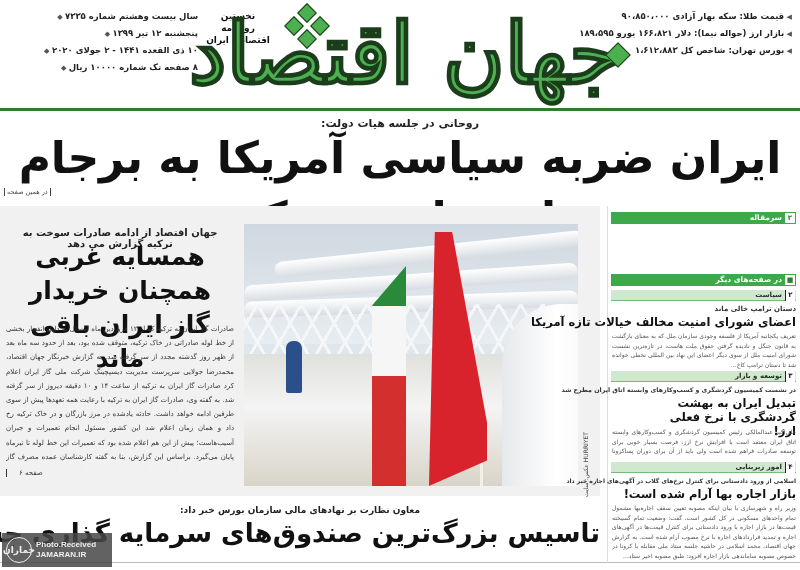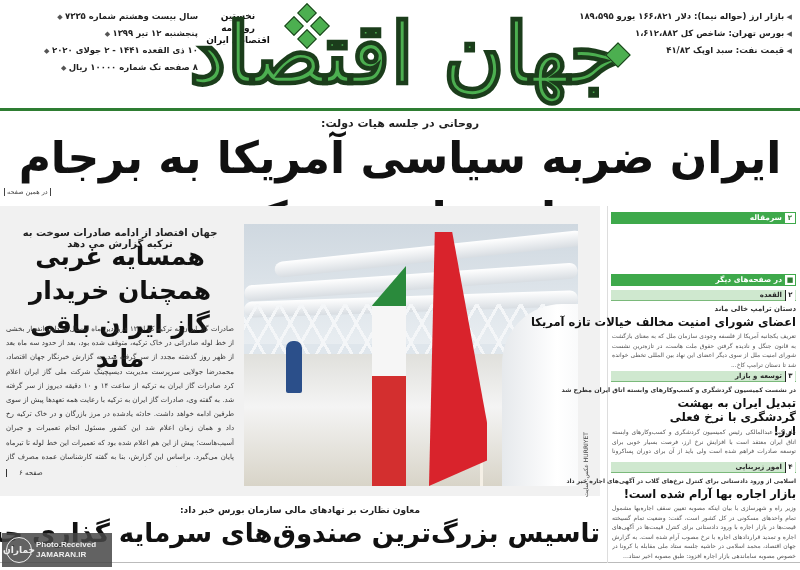--- a/index.html
+++ b/index.html
@@ -93,23 +93,23 @@
       <span style="left:15px; top:0;"></span>
       <span style="left:2px; top:13px;"></span>
       <span style="left:28px; top:13px;"></span>
       <span style="left:15px; top:26px;"></span>
     </div>
     <div class="logo-text">جهان اقتصاد</div>
     <div class="diamond-r"></div>
   </div>
 
   <div class="right-info">
+    <div>قیمت طلا: سکه بهار آزادی ۹۰،۸۵۰،۰۰۰</div>
     <div>بازار ارز (حواله نیما): دلار ۱۶۶،۸۲۱ یورو ۱۸۹،۵۹۵</div>
     <div>بورس تهران: شاخص کل ۱،۶۱۲،۸۸۳</div>
-    <div>قیمت نفت: سبد اوپک ۴۱/۸۳</div>
   </div>
 </header>
 <div class="rule-green" style="top:108px;"></div>
 
 <div class="kicker">روحانی در جلسه هیات دولت:</div>
 <h1 class="headline">ایران ضربه سیاسی آمریکا به برجام را تحمل نمی کند</h1>
 <div class="page-ref">در همین صفحه</div>
 
 <div class="story-box"></div>
 <div class="story-kicker">جهان اقتصاد از ادامه صادرات سوخت به ترکیه گزارش می دهد</div>
@@ -151,21 +151,21 @@
     <span>سرمقاله</span>
   </div>
 
   <div class="sec-bar" style="right:4px; top:68px; width:185px;">
     <span class="num">■</span>
     <span>در صفحه‌های دیگر</span>
   </div>
 
   <div class="sub-bar" style="right:4px; top:84px; width:185px;">
     <span class="num">۲</span>
-    <span>القعده</span>
+    <span>سیاست</span>
   </div>
   <div class="rc-kicker" style="top:99px;">دستان ترامپ خالی ماند</div>
   <div class="rc-title" style="top:109px;">اعضای شورای امنیت مخالف خیالات تازه آمریکا</div>
   <div class="rc-body" style="top:125px; height:38px; overflow:hidden;">تعریف یکجانبه آمریکا از فلسفه وجودی سازمان ملل که به معنای بازگشت به قانون جنگل و نادیده گرفتن حقوق ملت هاست، در تازه‌ترین نشست شورای امنیت ملل از سوی دیگر اعضای این نهاد بین المللی تخطی خوانده شد تا دستان ترامپ کاخ...</div>
 
   <div class="sub-bar" style="right:4px; top:165px; width:185px;">
     <span class="num">۳</span>
     <span>توسعه و بازار</span>
   </div>
   <div class="rc-kicker" style="top:180px; font-size:6.3px;">در نشست کمیسیون گردشگری و کسب‌وکارهای وابسته اتاق ایران مطرح شد</div>

